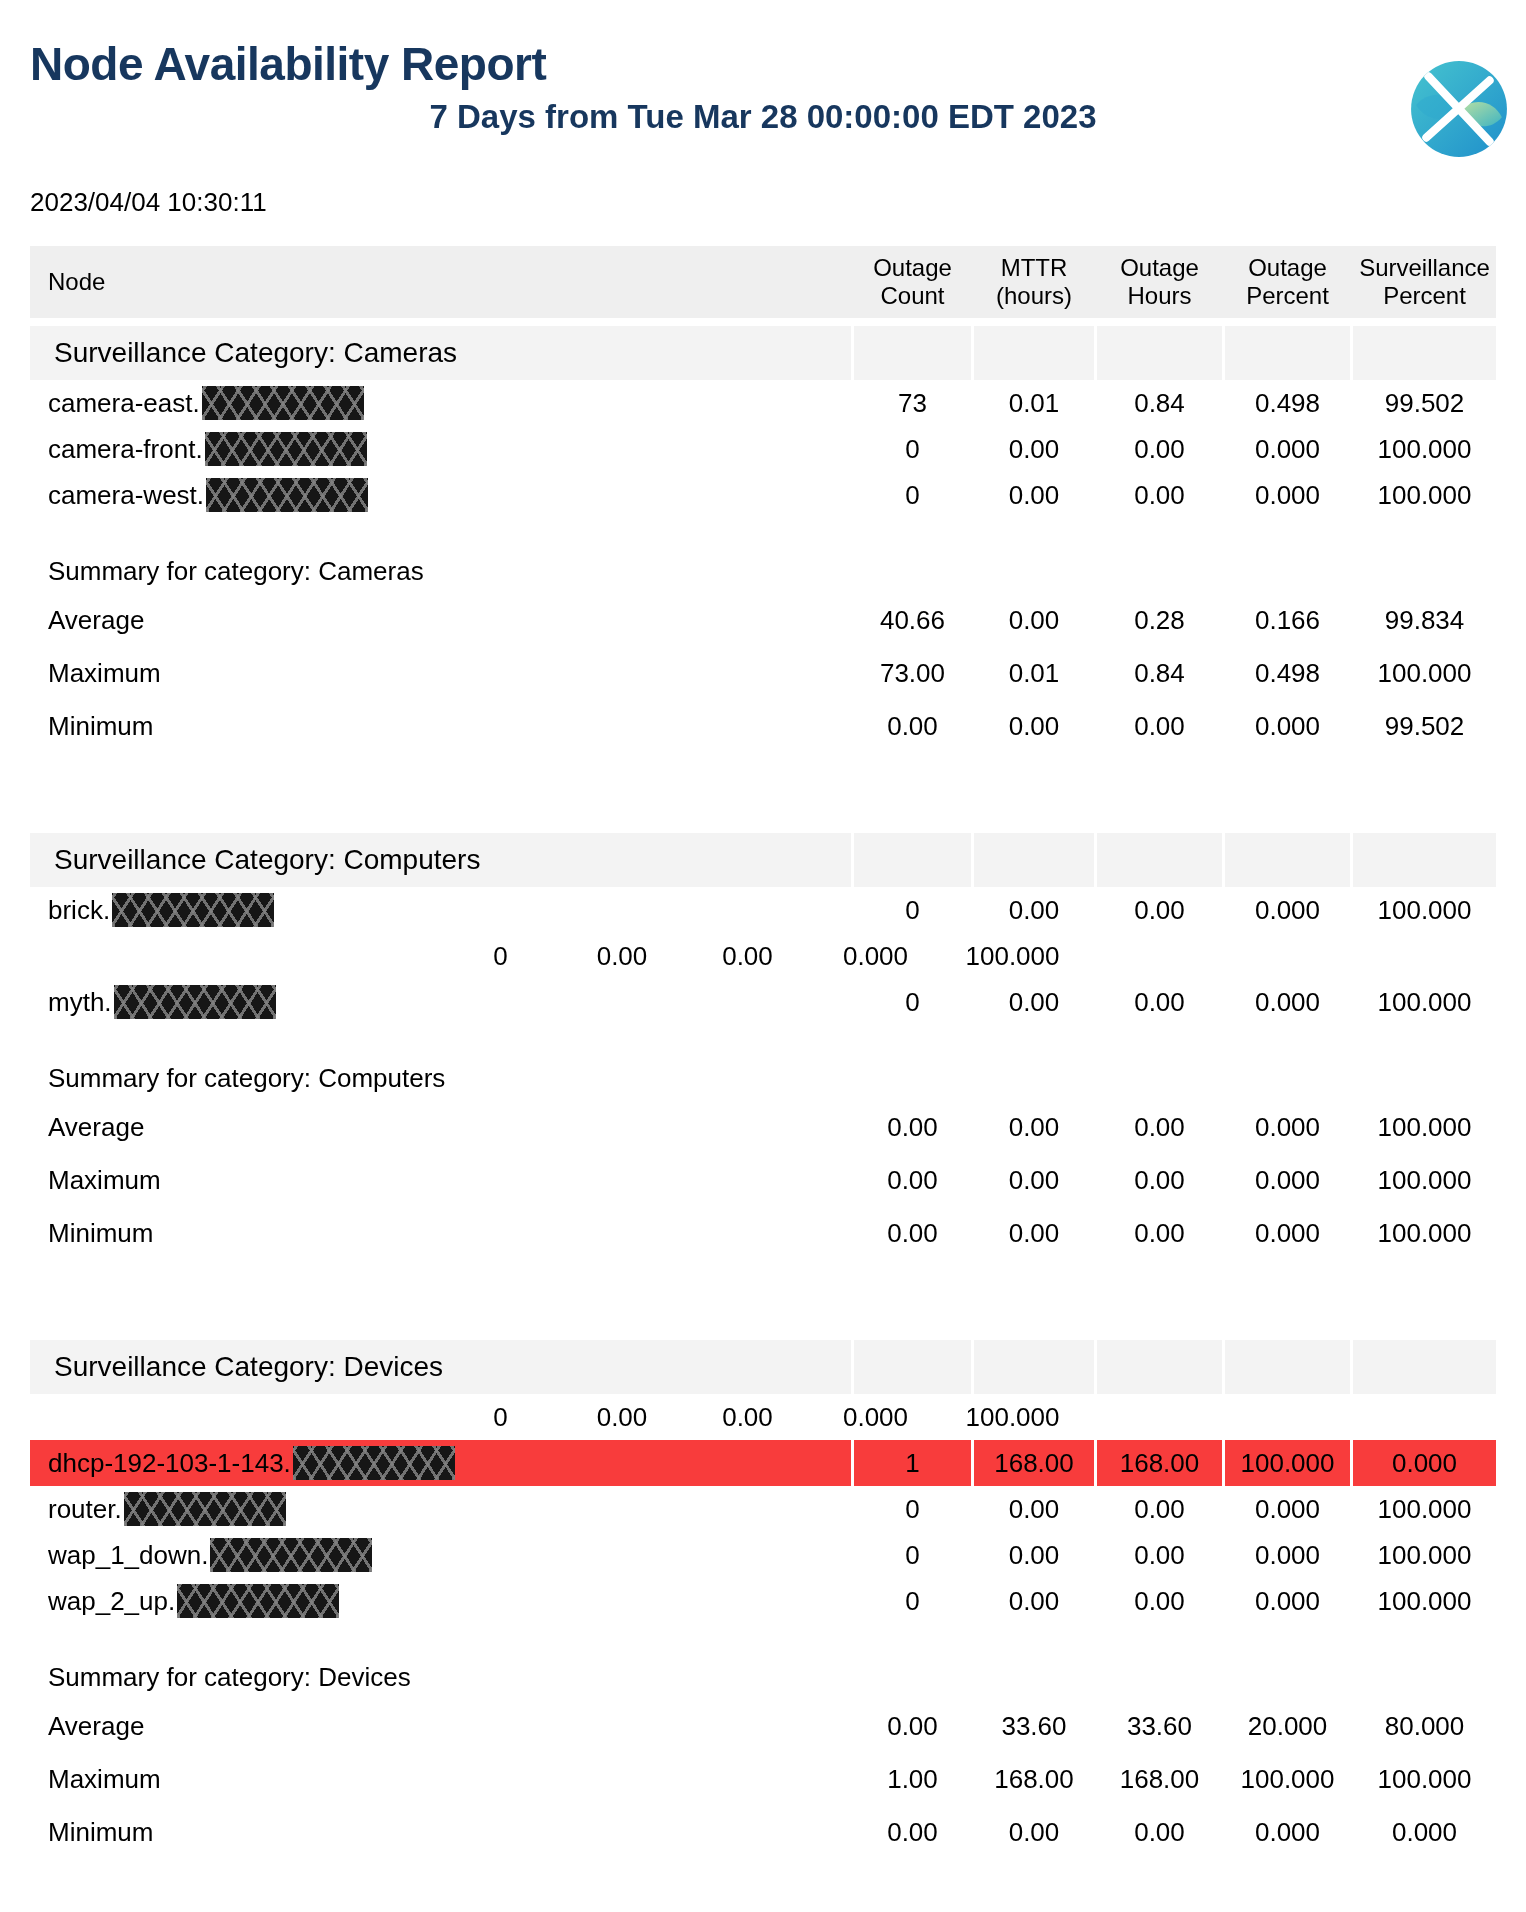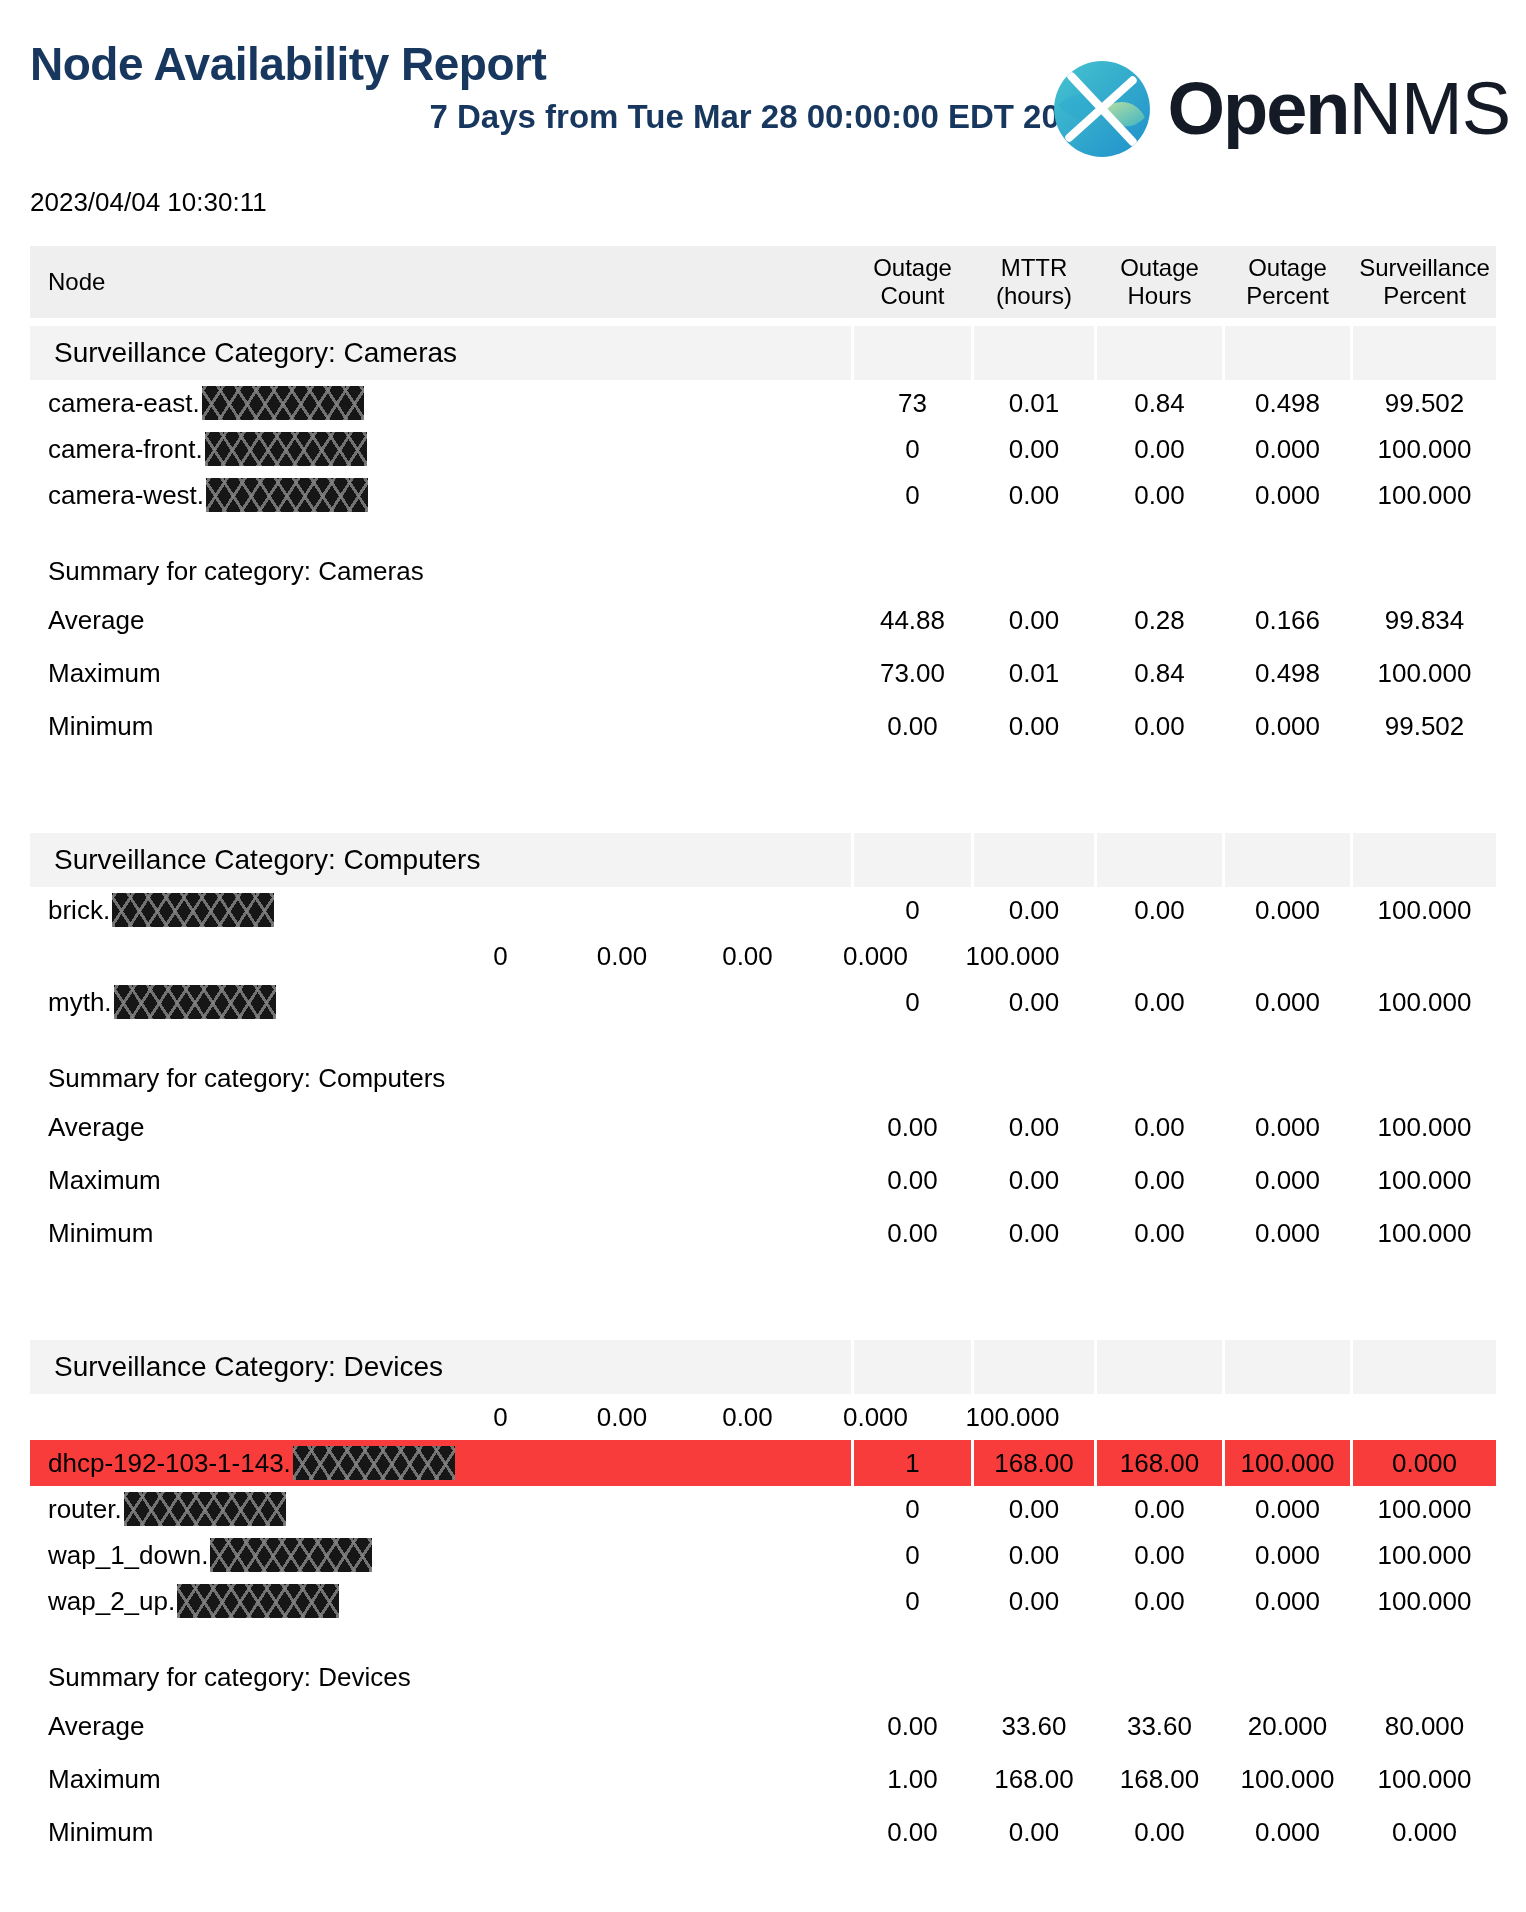--- a/index.html
+++ b/index.html
@@ -89,23 +89,20 @@
       <circle cx="50" cy="50" r="47" fill="url(#gBlue)"></circle>
       <g clip-path="url(#circ)">
         <path d="M50 50 C66 38 84 42 92 58 C80 72 60 70 50 50 Z" fill="url(#gGreen)"></path>
         <path d="M50 50 C36 64 18 62 8 46 C20 32 42 32 50 50 Z" fill="#2FA9CD" opacity="0.55"></path>
         <g stroke="#ffffff" stroke-width="8" stroke-linecap="round">
           <line x1="20" y1="18" x2="80" y2="82"></line>
           <line x1="80" y1="22" x2="18" y2="78"></line>
         </g>
       </g>
     </svg>
-    <div class="logo-text">
-      <span class="heavy">Open</span><span class="light">NMS</span>
-    </div>
   </div>
 
   <h1 class="title">Node Availability Report</h1>
   <div class="subtitle">7 Days from Tue Mar 28 00:00:00 EDT 2023</div>
   <div class="gen-date">2023/04/04 10:30:11</div>
 
   <div class="avail-table">
 
     <div class="row thead">
       <div class="cell c-node">Node</div>
@@ -177,21 +174,21 @@
     <div class="cell c-num w4">0.000</div>
     <div class="cell c-num w5">100.000</div>
   </div>
 </div>
     <div class="row summary-label-row">
       <div class="cell c-node">Summary for category: Cameras</div>
     </div>
     <div>
   <div class="row summary-row">
     <div class="cell c-node">Average</div>
-    <div class="cell c-num w1">44.88</div>
+    <div class="cell c-num w1">40.66</div>
     <div class="cell c-num w2">0.00</div>
     <div class="cell c-num w3">0.28</div>
     <div class="cell c-num w4">0.166</div>
     <div class="cell c-num w5">99.834</div>
   </div>
 
   <div class="row summary-row">
     <div class="cell c-node">Maximum</div>
     <div class="cell c-num w1">73.00</div>
     <div class="cell c-num w2">0.01</div>

